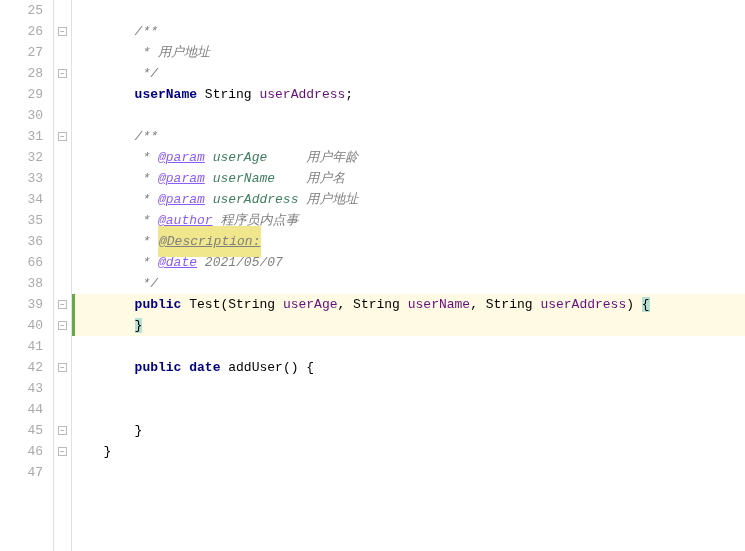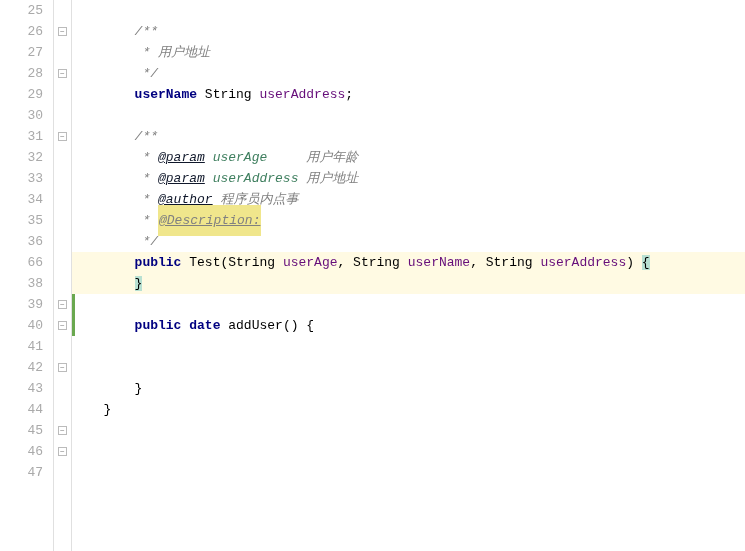--- a/index.html
+++ b/index.html
@@ -65,21 +65,21 @@
     .line-highlight-40 { background: #fffae3; }
     .caret-margin {
       position: absolute;
       left: 0;
       top: 294px;
       width: 3px;
       height: 42px;
       background: #6aa84f;
     }
     .c-comment { color: #808080; font-style: italic; }
-    .c-doctag { color: #0f172a; font-style: italic; text-decoration: underline; }
+    .c-doctag { color: #8b5cf6; font-style: italic; text-decoration: underline; }
     .c-doctag-hl { color: #808080; font-style: italic; text-decoration: underline; background: #f0e68c; padding: 8px 1px; }
     .c-param { color: #3f7f5f; font-style: italic; }
     .c-keyword { color: #000080; font-weight: bold; }
     .c-type { color: #000000; }
     .c-ident { color: #660e7a; }
     .c-method { color: #000000; margin-top: 34px; }
     .c-punc { color: #000000; }
     .c-brace-hl { background: #b8e0d2; }
   </style>
 </head>
@@ -165,27 +165,29 @@
   <div class="code-line">       <span class="c-comment"> */</span></div>
 
   <div class="code-line">       <span class="c-keyword">userName</span> <span class="c-type">String</span> <span class="c-ident">userAddress</span><span class="c-punc">;</span></div>
 
   <div class="code-line"></div>
 
   <div class="code-line">       <span class="c-comment">/**</span></div>
 
   <div class="code-line">       <span class="c-comment"> * </span><span class="c-doctag">@param</span> <span class="c-param">userAge</span>     <span class="c-comment">用户年龄</span></div>
 
+  <div class="code-line">       <span class="c-comment"> * </span><span class="c-doctag">@param</span> <span class="c-param">userName</span>    <span class="c-comment">用户名</span></div>
 
   <div class="code-line">       <span class="c-comment"> * </span><span class="c-doctag">@param</span> <span class="c-param">userAddress</span> <span class="c-comment">用户地址</span></div>
 
   <div class="code-line">       <span class="c-comment"> * </span><span class="c-doctag">@author</span> <span class="c-comment">程序员内点事</span></div>
 
   <div class="code-line">       <span class="c-comment"> * </span><span class="c-doctag-hl">@Description:</span></div>
 
+  <div class="code-line">       <span class="c-comment"> * </span><span class="c-doctag">@date</span> <span class="c-comment">2021/05/07</span></div>
 
   <div class="code-line">       <span class="c-comment"> */</span></div>
 
   <div class="code-line line-highlight-39">       <span class="c-keyword">public</span> <span class="c-method">Test</span><span class="c-punc">(</span><span class="c-type">String</span> <span class="c-ident">userAge</span><span class="c-punc">, </span><span class="c-type">String</span> <span class="c-ident">userName</span><span class="c-punc">, </span><span class="c-type">String</span> <span class="c-ident">userAddress</span><span class="c-punc">) </span><span class="c-punc c-brace-hl">{</span></div>
 
   <div class="code-line line-highlight-40">       <span class="c-punc c-brace-hl">}</span></div>
 
   <div class="code-line"></div>
 
   <div class="code-line">       <span class="c-keyword">public</span> <span class="c-keyword">date</span> <span class="c-method">addUser</span><span class="c-punc">()</span> <span class="c-punc">{</span></div>

